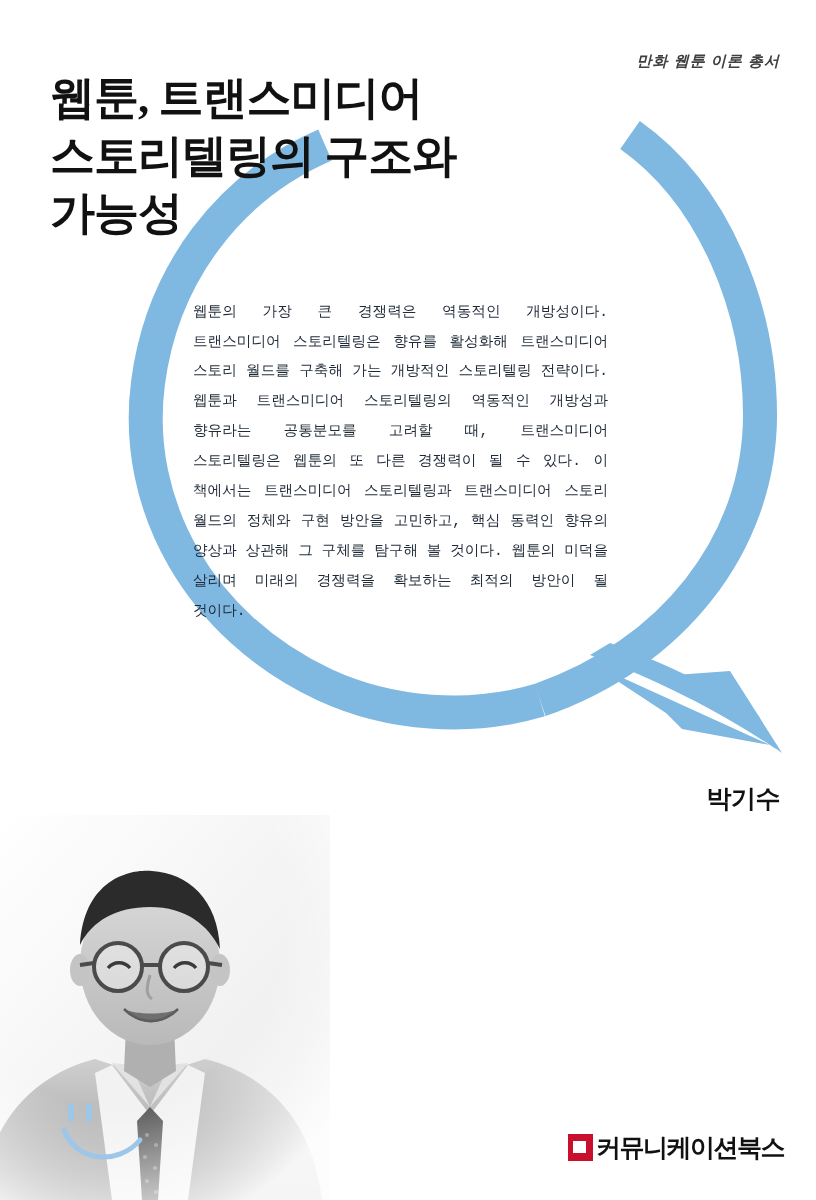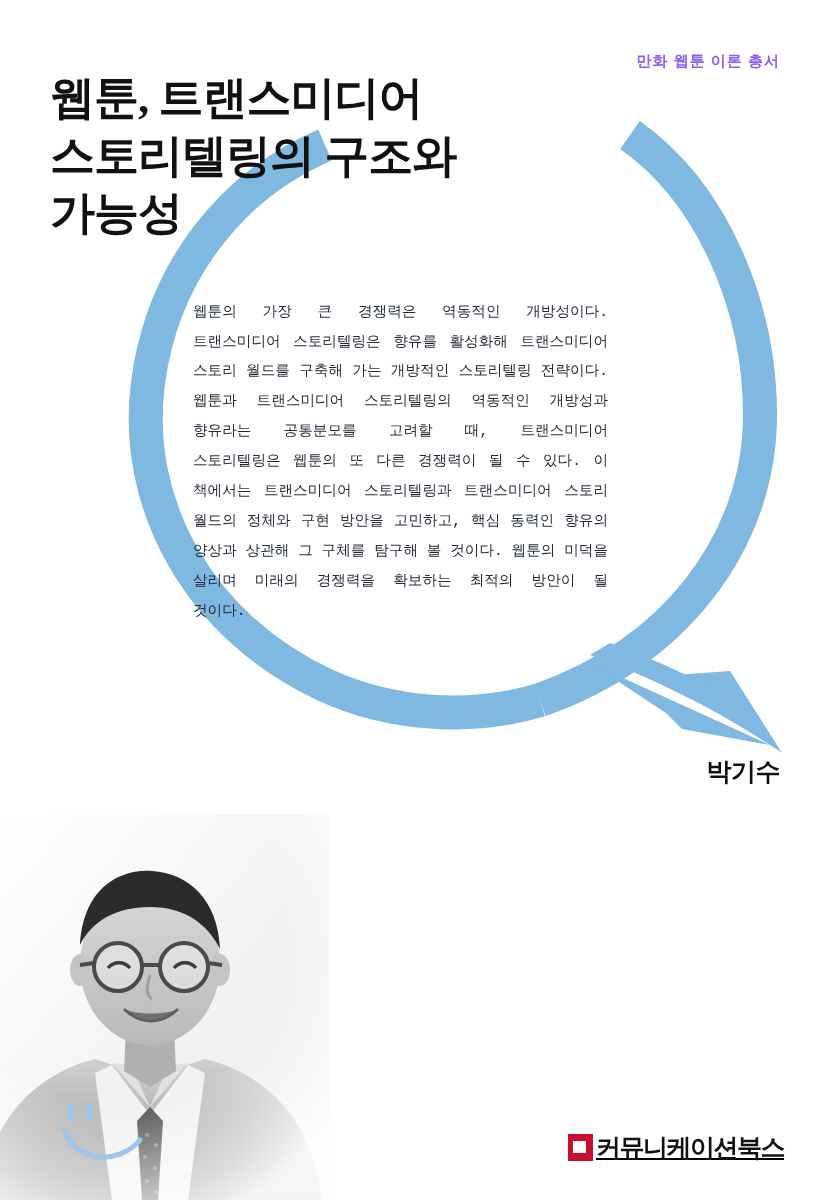--- a/index.html
+++ b/index.html
@@ -15,22 +15,23 @@
     color: #000;
   }
 
   
   .series-label {
     position: absolute;
     top: 52px; right: 36px;
     font-size: 15px;
     font-weight: bold;
     letter-spacing: 1px;
-    color: #8b5cf6;
+    color: #404040;
     white-space: nowrap;
+    font-style: italic;
   }
 
   
   .title {
     position: absolute;
     left: 42px; top: 40px;
     width: 560px;
     font-family: "Liberation Serif", serif;
     font-size: 45px;
     font-weight: bold;
@@ -59,36 +60,35 @@
     color: #1f2937;
     text-align: justify;
     text-justify: inter-character;
     word-break: keep-all;
     font-family: Liberation Mono, monospace;
   }
 
   
   .author {
     position: absolute;
-    right: 36px; top: 755px;
+    right: 36px; top: 782px;
     font-family: "Liberation Serif", serif;
     font-size: 25px;
     font-weight: bold;
     letter-spacing: -0.5px;
     color: #111;
   }
 
   
   .publisher {
     position: absolute;
     right: 32px; bottom: 36px;
     display: flex;
     align-items: center;
     gap: 3px;
-    text-decoration: underline;
   }
   .publisher .mark {
     position: relative;
     width: 25px; height: 27px;
     background: #c8102e;
     flex: none;
   }
   .publisher .mark::before,
   .publisher .mark::after {
     content: "";

